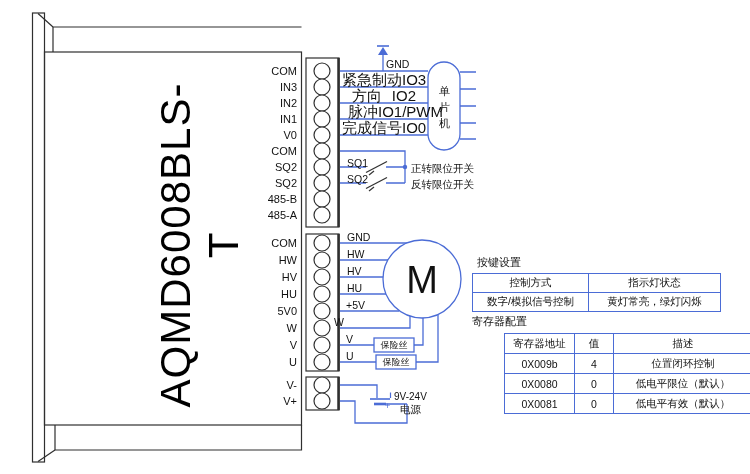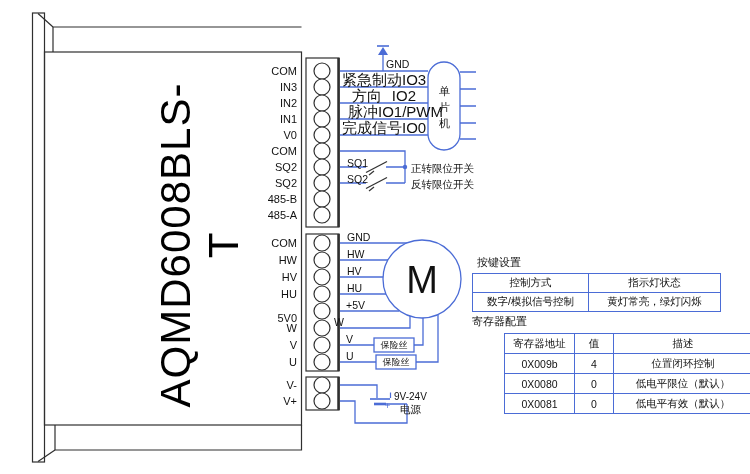--- a/index.html
+++ b/index.html
@@ -134,21 +134,21 @@
   <div class="pin" style="top:145px">COM</div>
   <div class="pin" style="top:161px">SQ2</div>
   <div class="pin" style="top:177px">SQ2</div>
   <div class="pin" style="top:193px">485-B</div>
   <div class="pin" style="top:209px">485-A</div>
 
   <div class="pin" style="top:237px">COM</div>
   <div class="pin" style="top:254px">HW</div>
   <div class="pin" style="top:271px">HV</div>
   <div class="pin" style="top:288px">HU</div>
-  <div class="pin" style="top:312px">5V0</div>
+  <div class="pin" style="top:305px">5V0</div>
   <div class="pin" style="top:322px">W</div>
   <div class="pin" style="top:339px">V</div>
   <div class="pin" style="top:356px">U</div>
 
   <div class="pin" style="top:379px">V-</div>
   <div class="pin" style="top:395px">V+</div>
 
   <div class="lbl" style="left:386px;top:58px">GND</div>
   <div class="iorow" style="top:74px">
     <span>紧急制动</span>

